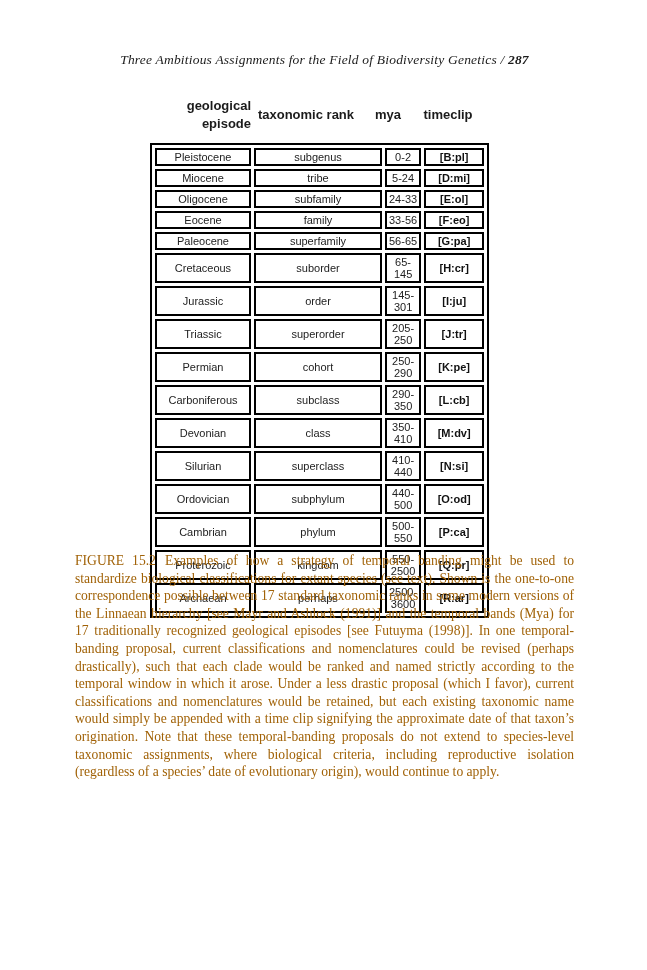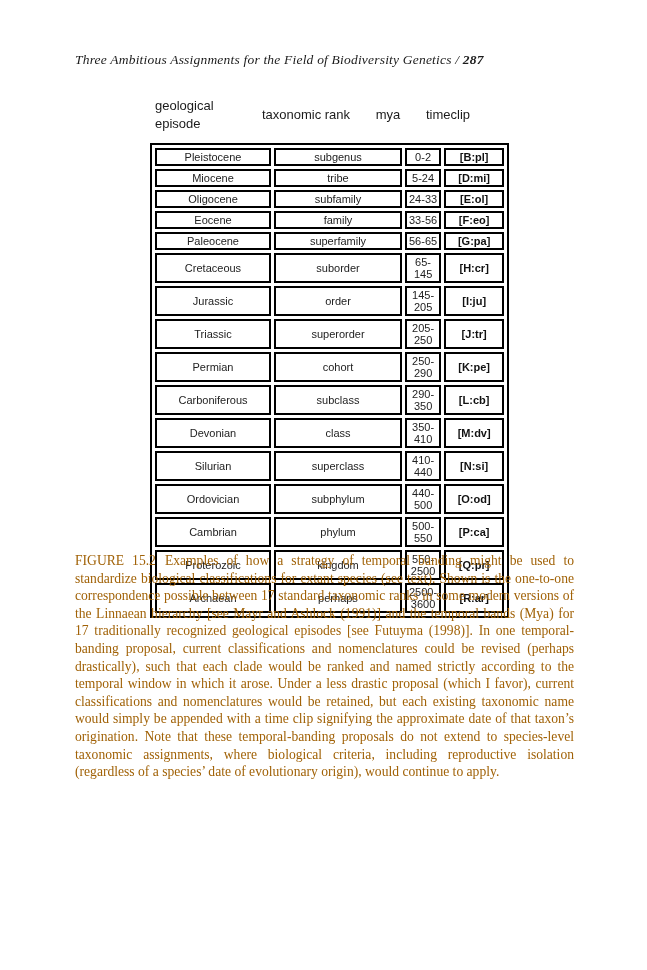--- a/index.html
+++ b/index.html
@@ -10,40 +10,40 @@
     background: #ffffff;
     color: #1b1b1b;
     font-family: "Liberation Serif", serif;
     overflow: hidden;
   }
   .running-head {
     position: absolute;
     top: 52px;
     left: 75px;
     width: 499px;
-    text-align: left;
+    text-align: center;
     font-style: italic;
     font-size: 13.5px;
     letter-spacing: 0.2px;
     white-space: nowrap;
   }
   .running-head .pagenum { font-weight: bold; }
 
   .col-headers {
     position: absolute;
     top: 94px;
     left: 155px;
     display: grid;
     grid-template-columns: 96px 104px 54px 60px;
     column-gap: 3px;
     font-family: "Liberation Sans", sans-serif;
-    font-weight: normal;
+    font-weight: bold;
     font-size: 13px;
     line-height: 1.35;
-    text-align: left;
+    text-align: right;
   }
   .col-headers .hcell {
     display: flex;
     align-items: center;
     justify-content: center;
     height: 42px;
   }
 
   table.fig {
     position: absolute;
@@ -58,21 +58,21 @@
   }
   table.fig td {
     border: 2px solid #000;
     box-sizing: border-box;
     text-align: center;
     vertical-align: middle;
     padding: 1px 2px;
     height: 17px;
     background: #ffffff;
   }
-  td.col-episode  { width: 116px;  }
+  td.col-episode  { width: 96px;  }
   td.col-rank     { width: 128px; }
   td.col-mya      { width: 36px;  }
   td.col-timeclip { width: 60px; font-weight: bold; color: #111; }
 
   .caption {
     position: absolute;
     top: 552px;
     left: 75px;
     width: 499px;
     font-size: 13.6px;
@@ -134,21 +134,21 @@
         </tr>
         <tr>
           <td class="col-episode">Cretaceous</td>
           <td class="col-rank">suborder</td>
           <td class="col-mya">65-145</td>
           <td class="col-timeclip">[H:cr]</td>
         </tr>
         <tr>
           <td class="col-episode">Jurassic</td>
           <td class="col-rank">order</td>
-          <td class="col-mya">145-205</td>
+          <td class="col-mya">145-301</td>
           <td class="col-timeclip">[I:ju]</td>
         </tr>
         <tr>
           <td class="col-episode">Triassic</td>
           <td class="col-rank">superorder</td>
           <td class="col-mya">205-250</td>
           <td class="col-timeclip">[J:tr]</td>
         </tr>
         <tr>
           <td class="col-episode">Permian</td>

